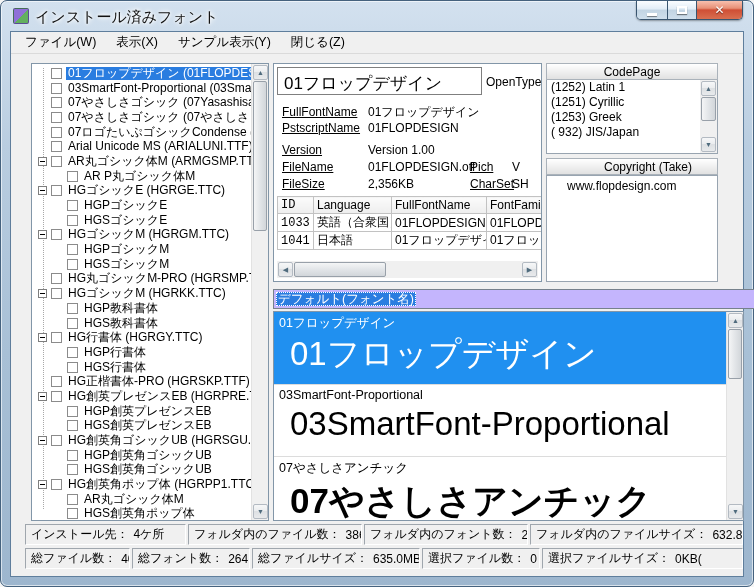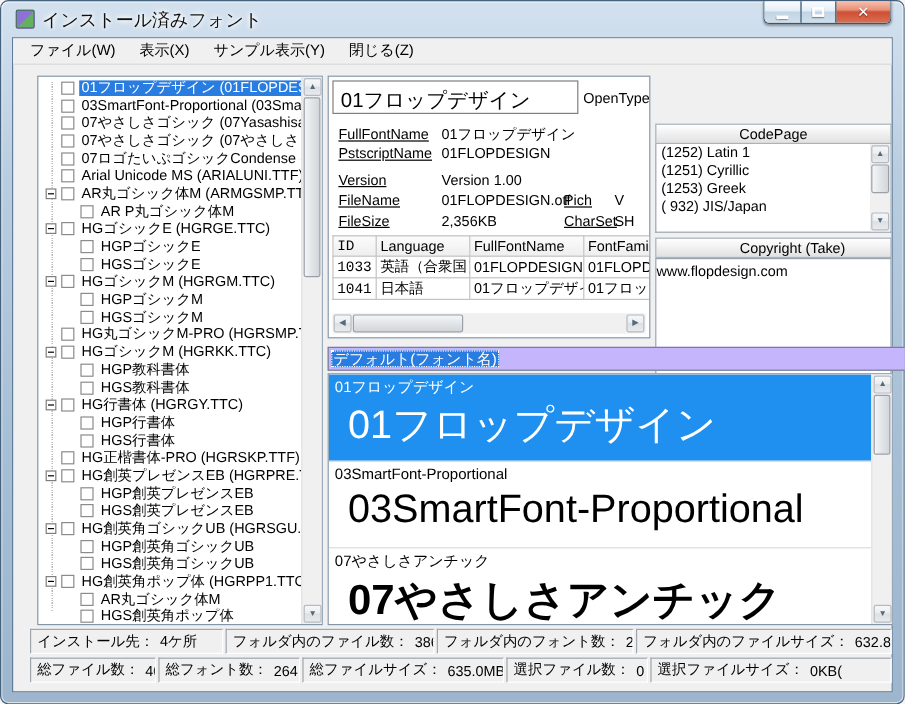--- a/index.html
+++ b/index.html
@@ -75,29 +75,29 @@
   .lang-table th { background:linear-gradient(180deg,#fbfbfb,#eeeeee); }
   .lang-table th:nth-of-type(1), .lang-table td:nth-of-type(1) { width:36px;font-family:Liberation Mono, monospace; }
   .lang-table th:nth-of-type(2), .lang-table td:nth-of-type(2) { width:78px; }
   .lang-table th:nth-of-type(3), .lang-table td:nth-of-type(3) { width:95px; }
   .lang-table th:nth-of-type(4), .lang-table td:nth-of-type(4) { width:100px; }
   .detail-hsb { left:3px; right:3px; bottom:3px; height:17px; }
   .detail-hsb .sb-btn.left { left:1px; } .detail-hsb .sb-btn.right { right:1px; }
   .detail-hsb .sb-thumb { left:17px; width:92px; }
 
   
-  .code-panel { position:absolute; left:535px; top:31px; width:197px; height:219px; font-size:12px;margin-top:40px; }
+  .code-panel { position:absolute; left:535px; top:31px; width:172px; height:219px; font-size:12px; }
   .sect-hdr { position:absolute; left:0; right:0; height:17px; text-align:center; line-height:16px;
     background:linear-gradient(180deg,#ffffff,#ededed 60%,#e1e1e1); border:1px solid #aab2ba; }
   .hdr-cp { top:0; } .hdr-cr { top:95px;padding-left:32px; }
   .cp-list { position:absolute; left:0; right:0; top:17px; height:74px; background:#fff; border:1px solid #98a4b0; border-top:none; overflow:hidden; }
   .cp-item { padding:0 4px; line-height:15px; white-space:nowrap; }
   .cp-sb { top:0; bottom:0; right:0; width:17px; }
   .cp-sb .sb-thumb { top:17px; height:24px; }
-  .cr-area { position:absolute; left:0; right:0; top:112px; bottom:0; background:#fff; border:1px solid #98a4b0; padding:3px 0; }
+  .cr-area { position:absolute; left:0; right:0; top:112px; bottom:0; background:#fff; border:1px solid #98a4b0; padding:3px 20px; }
 
   
   .sample-combo { position:absolute; left:262px; top:257px; width:561px; height:20px; background:#c4b5fd; border:1px solid #76818c; }
   .combo-value { position:absolute; left:2px; top:2px; font-size:12.5px; line-height:14px; padding:0 2px;
     background:#2a7de0; color:#fff; outline:1px dotted #fff; outline-offset:-1px; white-space:nowrap; }
   .combo-btn { position:absolute; right:1px; top:1px; bottom:1px; width:17px;
     background:linear-gradient(180deg,#f4f5f6,#e8eaec 45%,#d7dadd 50%,#e3e5e7 100%);
     border:1px solid #b3bac2; border-radius:2px; display:flex; align-items:center; justify-content:center;
     font-size:7px; color:#44535f; }
 

